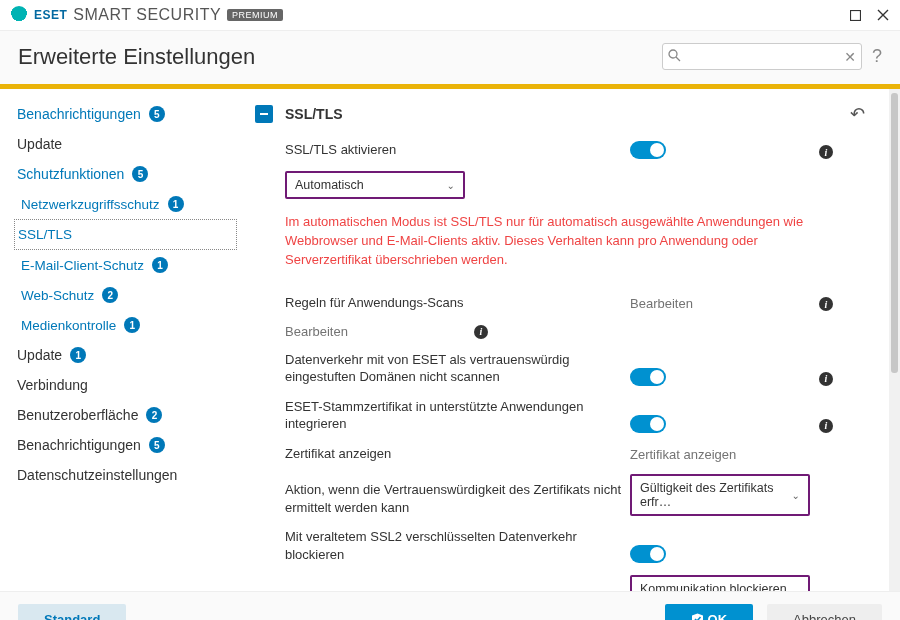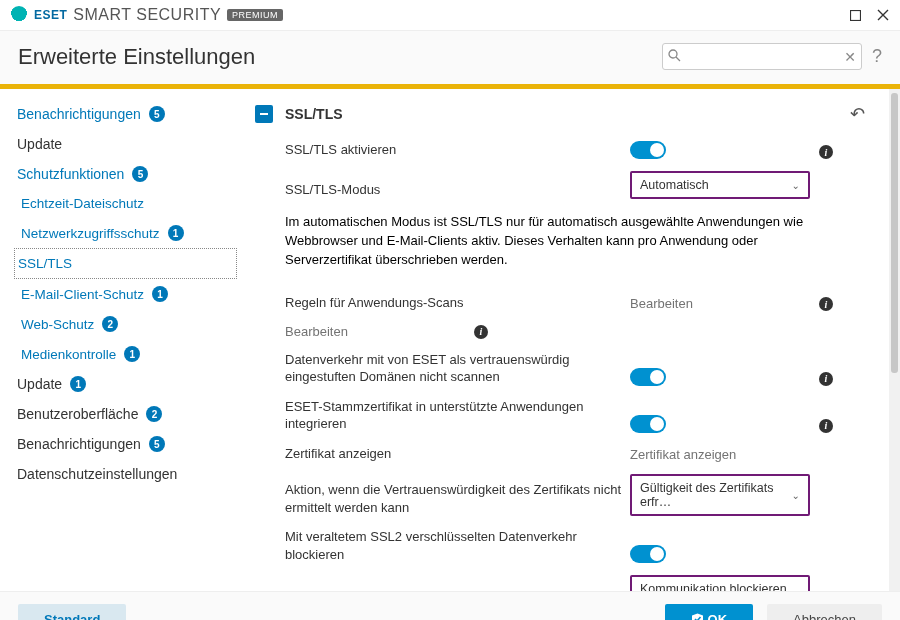--- a/index.html
+++ b/index.html
@@ -40,21 +40,21 @@
     .collapse-btn { width: 18px; height: 18px; background: #0078b8; color: #fff; display: flex; align-items: center; justify-content: center; cursor: pointer; border-radius: 2px; font-weight: bold; font-size: 14px; }
     .section-title { font-size: 14px; font-weight: 600; color: #333; flex: 1; }
     .undo-icon { font-size: 18px; color: #555; cursor: pointer; }
     
     .row { display: flex; align-items: flex-end; padding: 6px 10px 6px 40px; font-size: 13px; color: #333; }
     .row-label { flex: 0 0 345px; line-height: 1.35; }
     .row-control { flex: 0 0 185px; display: flex; align-items: center; }
     .row-info { width: 22px; text-align: center; }
     .info-icon { background:#333;color:#fff;width:14px;height:14px;border-radius:50%;display:inline-flex;align-items:center;justify-content:center;font-size:10px;font-style:italic;font-weight:bold;cursor:pointer;font-family:Georgia,serif; }
     
-    .desc { padding: 8px 30px 18px 40px; font-size: 13px; color: #000000; line-height: 1.45; }
+    .desc { padding: 8px 30px 18px 40px; font-size: 13px; color: #ef4444; line-height: 1.45; }
     
     .toggle { width: 36px; height: 18px; border-radius: 9px; position: relative; cursor: pointer; }
     .toggle.on { background: #0091d0; }
     .toggle-knob { position: absolute; width: 14px; height: 14px; background: #fff; border-radius: 50%; top: 2px; }
     .toggle.on .toggle-knob { right: 2px; }
     
     .select { width: 180px; border: 2px solid #701a75; border-radius: 2px; padding: 5px 8px; font-size: 12.5px; background: #fff; cursor: pointer; display: flex; justify-content: space-between; align-items: center; color: #333; }
     .select-arr { font-size: 10px; color: #666; }
     
     .link { color: #737373; cursor: pointer; font-size: 13px; }
@@ -114,23 +114,20 @@
         <span class="badge">5</span>
       </div>
       <div class="side-item top">
         <span>Update</span>
       </div>
       <div class="side-item top accent">
         <span>Schutzfunktionen</span>
         <span class="badge">5</span>
       </div>
       <div class="side-item sub">
-        <span>Echtzeit-Dateischutz</span>
-      </div>
-      <div class="side-item sub">
         <span>Netzwerkzugriffsschutz</span>
         <span class="badge">1</span>
       </div>
       <div class="side-item sub selected">
         <span>SSL/TLS</span>
       </div>
       <div class="side-item sub">
         <span>E-Mail-Client-Schutz</span>
         <span class="badge">1</span>
       </div>
@@ -138,20 +135,23 @@
         <span>Web-Schutz</span>
         <span class="badge">2</span>
       </div>
       <div class="side-item sub">
         <span>Medienkontrolle</span>
         <span class="badge">1</span>
       </div>
       <div class="side-item top">
         <span>Update</span>
         <span class="badge">1</span>
+      </div>
+      <div class="side-item top">
+        <span>Verbindung</span>
       </div>
       <div class="side-item top">
         <span>Benutzeroberfläche</span>
         <span class="badge">2</span>
       </div>
       <div class="side-item top">
         <span>Benachrichtigungen</span>
         <span class="badge">5</span>
       </div>
       <div class="side-item top">
@@ -176,21 +176,20 @@
         <div class="row-label">SSL/TLS aktivieren</div>
         <div class="row-control">
             <div class="toggle on">
               <div class="toggle-knob"></div>
             </div>
           </div>
         <div class="row-info"><span class="info-icon">i</span></div>
       </div>
 
       <div class="row">
-        <div class="row-label">SSL/TLS-Modus</div>
         <div class="row-control">
           <div class="select">
             <span>Automatisch</span>
             <span class="select-arr">⌄</span>
           </div>
         </div>
         <div class="row-info"></div>
       </div>
 
       <div class="desc">Im automatischen Modus ist SSL/TLS nur für automatisch ausgewählte Anwendungen wie Webbrowser und E-Mail-Clients aktiv. Dieses Verhalten kann pro Anwendung oder Serverzertifikat überschrieben werden.</div>

